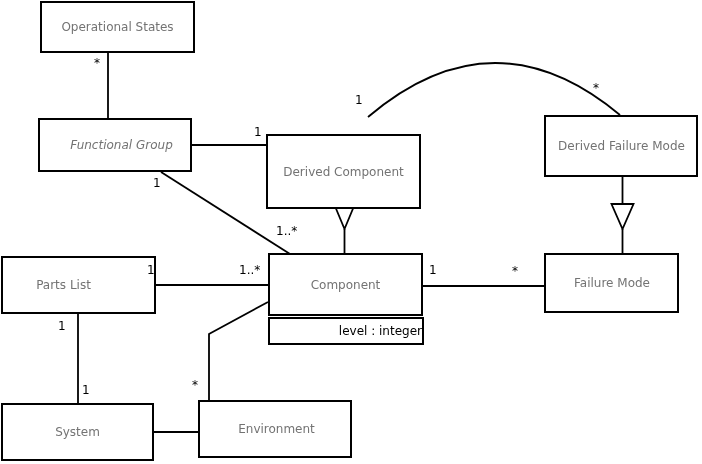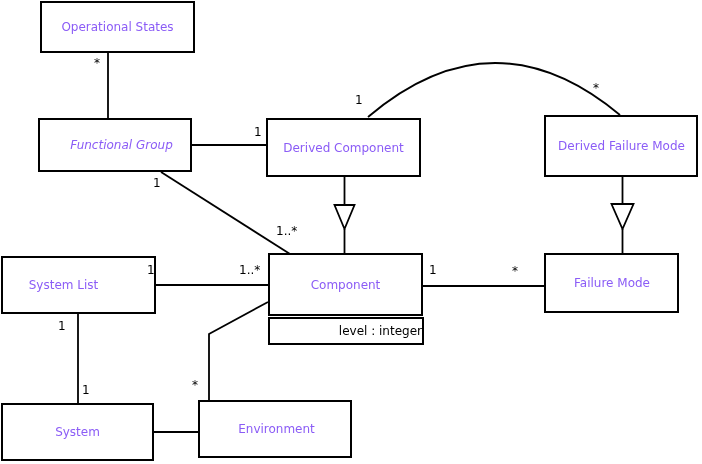--- a/index.html
+++ b/index.html
@@ -24,21 +24,21 @@
   }
   .node {
     position: absolute;
     box-sizing: border-box;
     border: 2px solid #000000;
     background: #ffffff;
     display: flex;
     align-items: center;
     justify-content: center;
     font-size: 12px;
-    color: #8b5cf6;
+    color: #737373;
     white-space: nowrap;
   }
   .attr-box {
     position: absolute;
     box-sizing: border-box;
     border: 2px solid #000000;
     background: #ffffff;
     display: flex;
     align-items: center;
     justify-content: flex-end;
@@ -89,30 +89,30 @@
   </svg>
 
   <div class="node" style="left:40px; top:1px; width:155px; height:52px;">
     <span>Operational States</span>
   </div>
 
   <div class="node nudge-right-13" style="left:38px; top:118px; width:154px; height:54px;">
     <span>Functional Group</span>
   </div>
 
-  <div class="node" style="left:266px; top:118px; width:155px; height:59px;">
+  <div class="node" style="left:266px; top:134px; width:155px; height:75px;">
     <span>Derived Component</span>
   </div>
 
   <div class="node nudge-right-8" style="left:544px; top:115px; width:154px; height:62px;">
     <span>Derived Failure Mode</span>
   </div>
 
   <div class="node nudge-left-30" style="left:1px; top:256px; width:155px; height:58px;">
-    <span>System List</span>
+    <span>Parts List</span>
   </div>
 
   <div class="node" style="left:268px; top:253px; width:155px; height:63px;">
     <span>Component</span>
   </div>
   <div class="attr-box" style="left:268px; top:317px; width:156px; height:28px;">
     <span>level : integer</span>
   </div>
 
   <div class="node nudge-right-8" style="left:544px; top:253px; width:135px; height:60px;">

